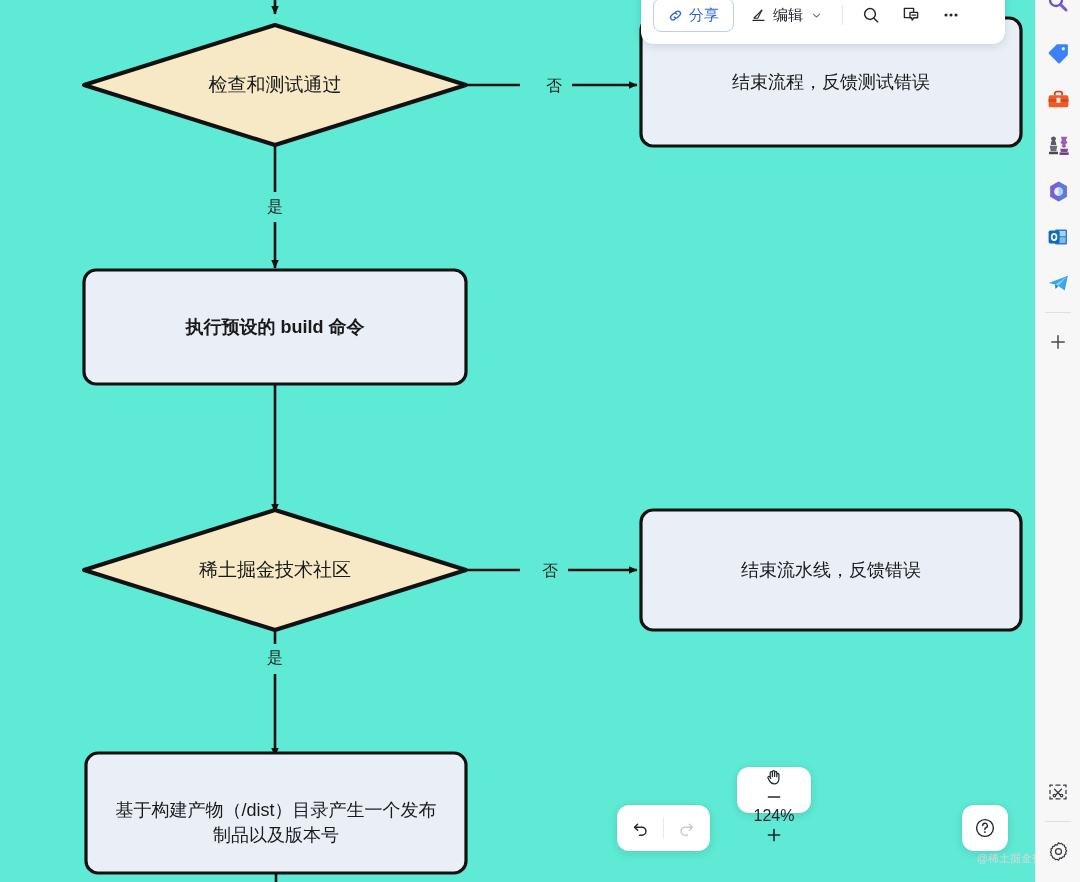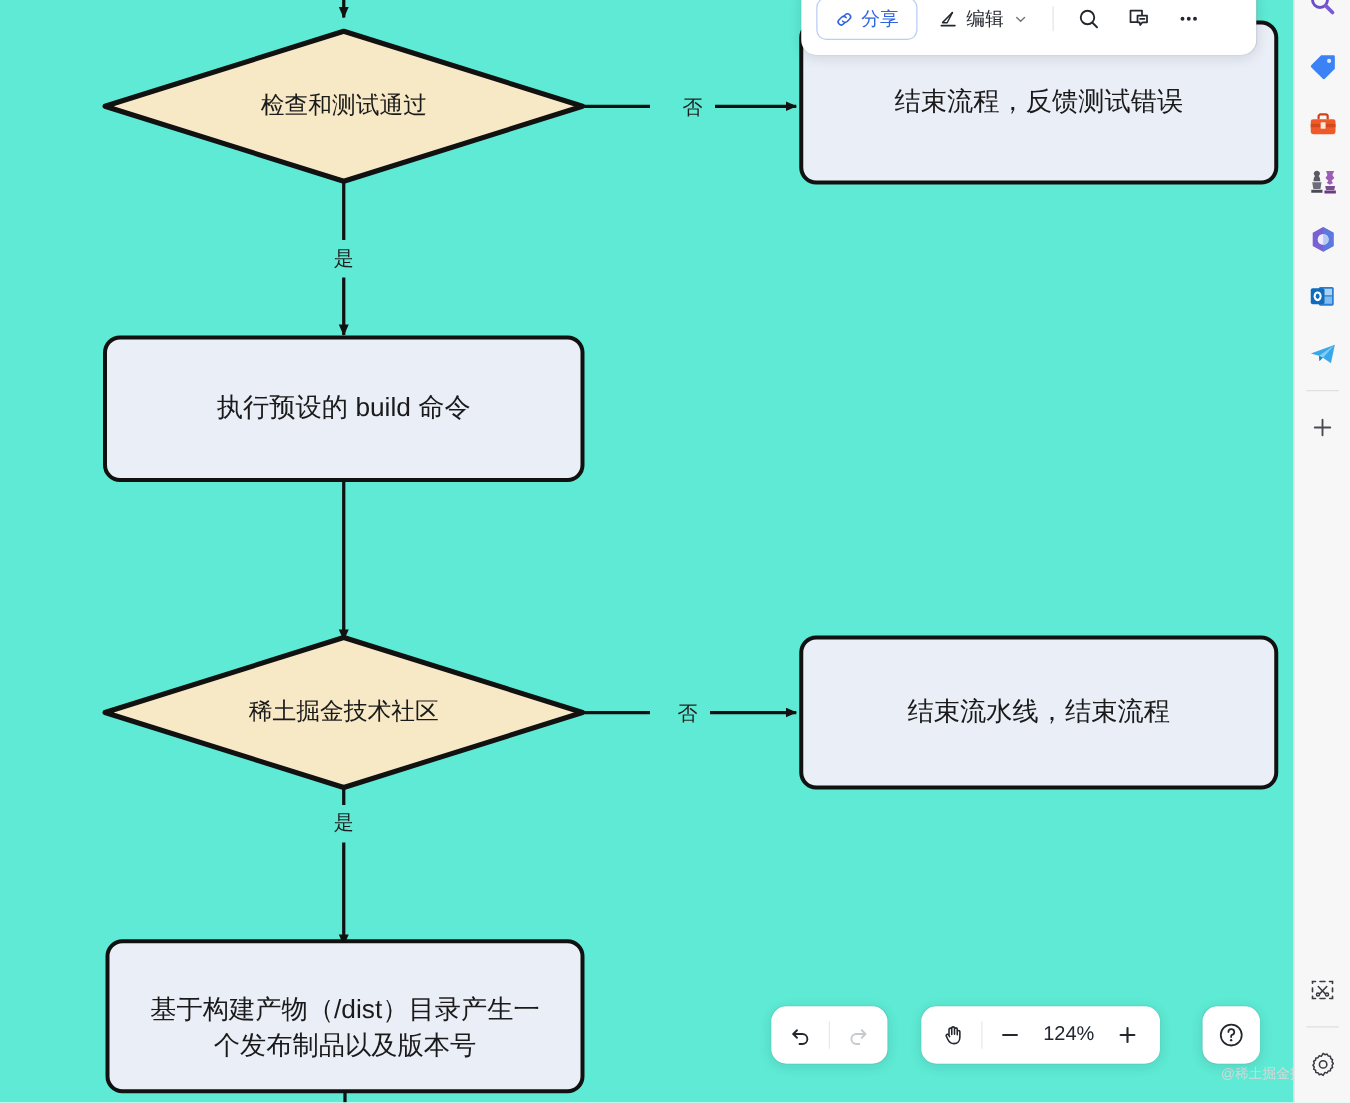--- a/index.html
+++ b/index.html
@@ -18,21 +18,21 @@
   .node-label {
     position:absolute;
     display:flex; align-items:center; justify-content:center;
     text-align:center;
     color:#1a1a1a;
     font-family:"Liberation Sans","DejaVu Sans",sans-serif;
     pointer-events:none;
     line-height:1.38;
   }
   .lbl-diamond { font-size:19px; }
-  .lbl-process { font-size:21px; }
+  .lbl-process { font-size:18px; }
   .edge-label {
     position:absolute;
     font-size:16px; color:#1f1f1f;
     font-family:"Liberation Sans","DejaVu Sans",sans-serif;
   }
 
   
   #top-toolbar {
     position:absolute; left:641px; top:-14px;
     height:58px; width:364px;
@@ -70,21 +70,21 @@
   
   .bottom-group {
     position:absolute;
     background:#ffffff;
     border-radius:12px;
     box-shadow:0 2px 10px rgba(16,24,40,.12), 0 0 1px rgba(16,24,40,.16);
     display:flex; align-items:center;
     z-index:20;
   }
   #history-group { left:617px; top:805px; height:46px; padding:0 6px; }
-  #zoom-group   { left:737px; top:805px; height:46px; padding:0 8px; }
+  #zoom-group   { left:737px; top:767px; height:46px; padding:0 8px;flex-direction:column; }
   #help-group   { left:962px; top:805px; height:46px; width:46px; justify-content:center; }
   .zoom-value {
     font-size:16px; color:#23272e; min-width:58px; text-align:center;
     font-family:"Liberation Sans","DejaVu Sans",sans-serif;
   }
   .sm-divider { width:1px; height:22px; background:#e8e9eb; margin:0 4px; }
 
   
   #right-rail {
     position:absolute; right:0; top:0;
@@ -152,25 +152,25 @@
 
       <rect x="86" y="753" width="380" height="120" rx="12" ry="12" fill="#eaeef7" stroke="#111111" stroke-width="3.2"></rect>
 
       <line x1="276" y1="873" x2="276" y2="882" stroke="#111111" stroke-width="2.6"></line>
     </svg>
 
     <div class="node-label lbl-diamond" style="left:84px; top:25px; width:382px; height:120px;">检查和测试通过</div>
 
     <div class="node-label lbl-process" style="left:651px; top:18px; width:360px; height:128px;">结束流程，反馈测试错误</div>
 
-    <div class="node-label lbl-process" style="left:94px; top:270px; width:362px; height:114px;">执行预设的 build 命令</div>
+    <div class="node-label lbl-process" style="left:94px; top:270px; width:362px; height:114px;font-weight:bold;">执行预设的 build 命令</div>
 
     <div class="node-label lbl-diamond" style="left:84px; top:510px; width:382px; height:120px;">稀土掘金技术社区</div>
 
-    <div class="node-label lbl-process" style="left:651px; top:510px; width:360px; height:120px;">结束流水线，结束流程</div>
+    <div class="node-label lbl-process" style="left:651px; top:510px; width:360px; height:120px;">结束流水线，反馈错误</div>
 
     <div class="node-label lbl-process" style="left:96px; top:753px; width:360px; height:139px; padding:0 18px;">基于构建产物（/dist）目录产生一个发布制品以及版本号</div>
 
     <div class="edge-label" style="left:546px; top:76px;">否</div>
     <div class="edge-label" style="left:267px; top:197px;">是</div>
     <div class="edge-label" style="left:542px; top:561px;">否</div>
     <div class="edge-label" style="left:267px; top:648px;">是</div>
   </div>
 
   <div id="top-toolbar">

